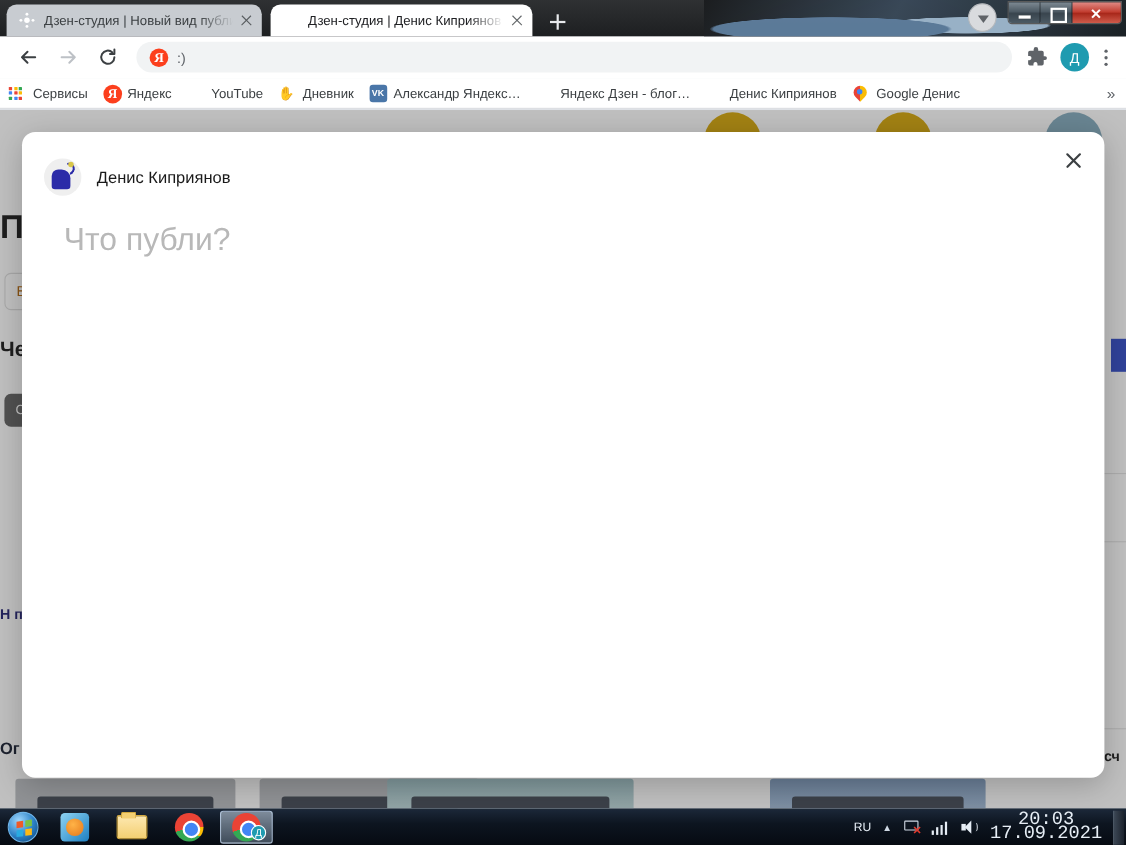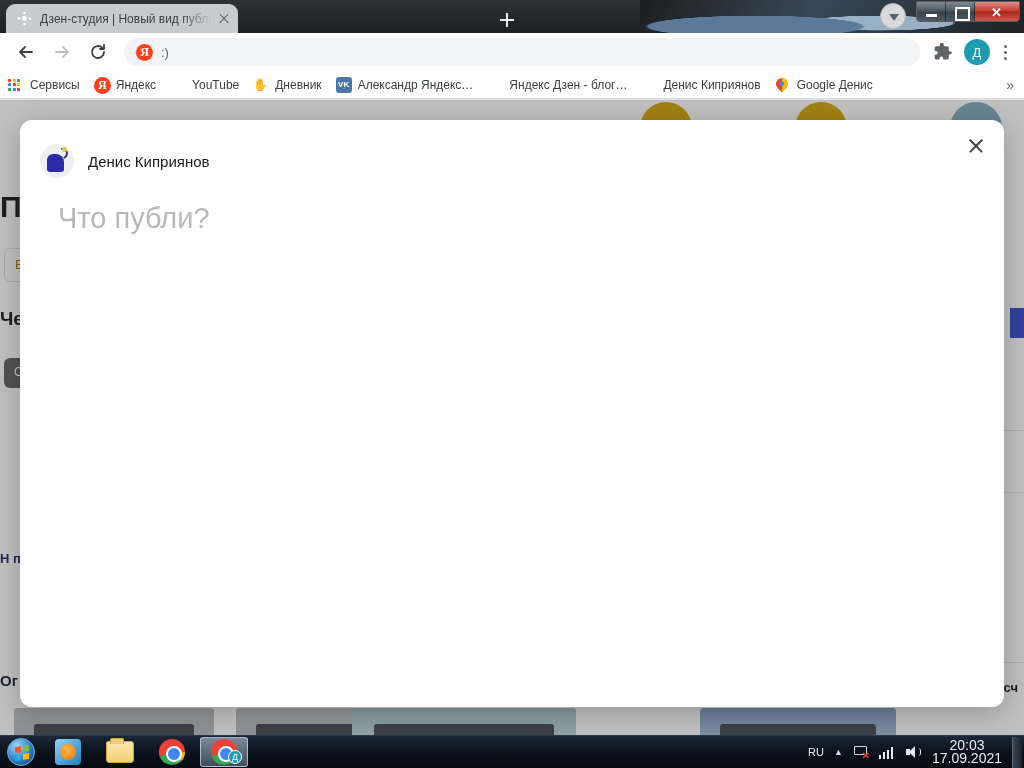--- a/index.html
+++ b/index.html
@@ -455,41 +455,46 @@
   }
   .spk::after {
     content: ""; position: absolute; left: 4px; top: 1px;
     border-top: 6px solid transparent; border-bottom: 6px solid transparent;
     border-right: 6px solid #e6edf5;
   }
   .spk-wave {
     position: absolute; left: 11px; top: 3px; width: 5px; height: 8px;
     border-right: 1.4px solid #e6edf5; border-radius: 0 50% 50% 0;
   }
-  .clock { text-align: center; line-height: 13px; font-size: 14px; margin: 0 6px; }
+  .clock { text-align: center; line-height: 13px; font-size: 17px; margin: 0 6px; font-family: Liberation Mono, monospace; }
   .show-desktop {
     width: 10px; height: 31px; margin-left: 4px;
     background: linear-gradient(90deg, #3b4654, #1b222c);
     border-left: 1px solid #5a6774;
   }
 </style>
 </head>
 <body>
 
 <div class="window">
 
   <div class="tabstrip">
     <div class="tabstrip-bg-img"></div>
 
     <div class="tab inactive">
       <span class="tab-favicon"><span class="dzen-ico"></span></span>
       <span class="tab-title">Дзен-студия | Новый вид публи</span>
       <span class="tab-close"></span>
     </div>
 
+    <div class="tab active">
+      <span class="tab-favicon"><span class="dzen-ico"></span></span>
+      <span class="tab-title">Дзен-студия | Денис Киприянов</span>
+      <span class="tab-close"></span>
+    </div>
 
     <div class="newtab"></div>
 
     <div class="dl-orb"></div>
     <div class="caption-btns">
       <div class="cbtn min"></div>
       <div class="cbtn max"></div>
       <div class="cbtn close">
           <span class="x">✕</span>
         </div>

